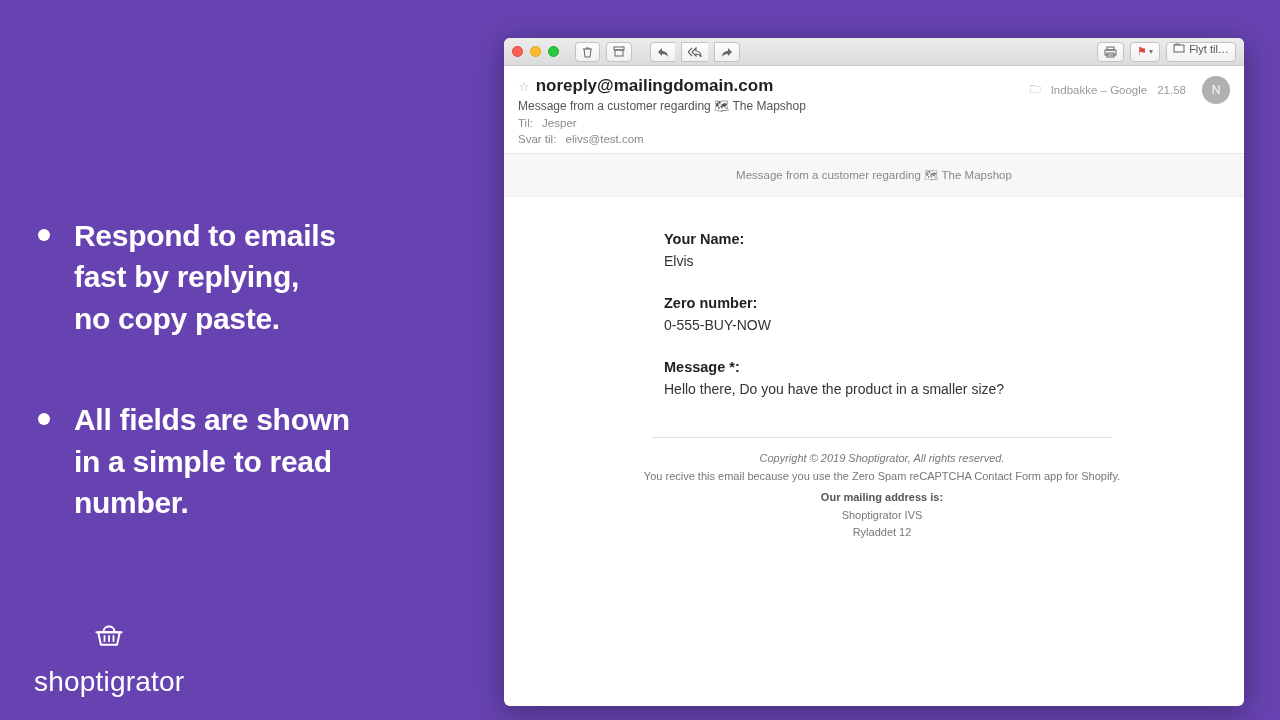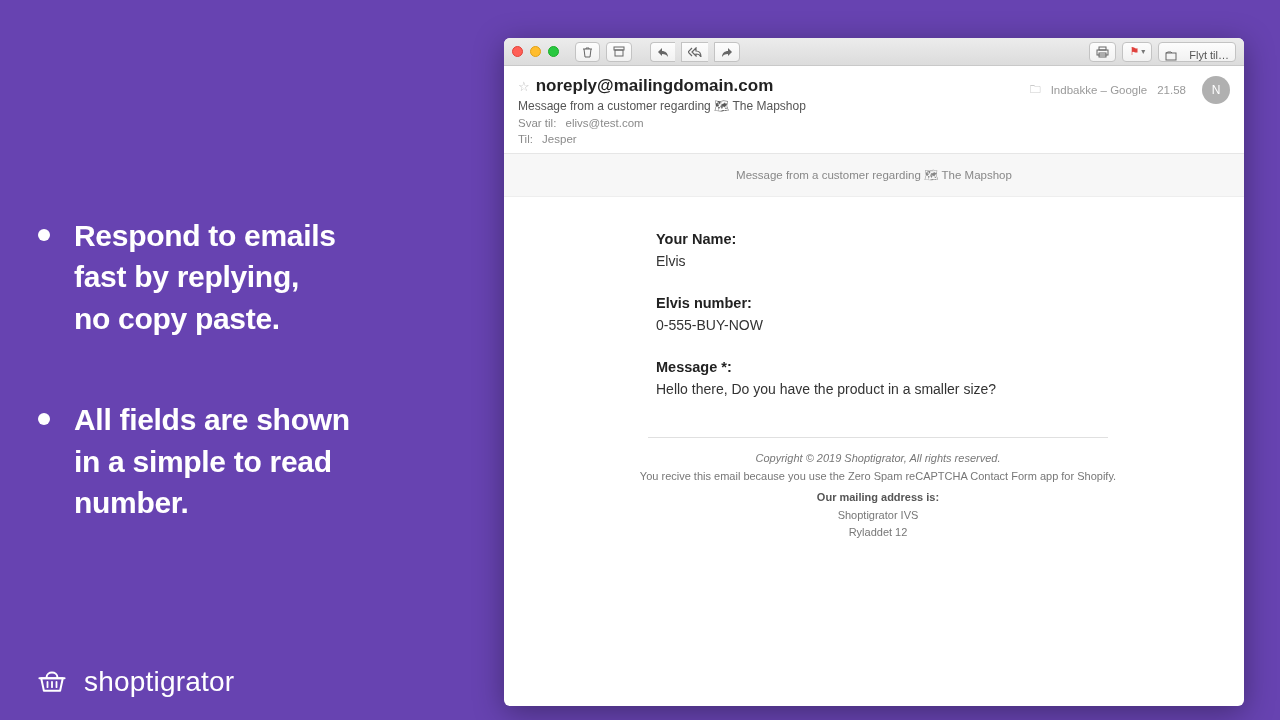--- a/index.html
+++ b/index.html
@@ -6,59 +6,59 @@
   html, body { width: 1280px; height: 720px; overflow: hidden; font-family: -apple-system, "Helvetica Neue", Arial, sans-serif; }
   body { background: #6743b1; position: relative; }
 
   
   .left { position: absolute; left: 38px; top: 168px; width: 420px; color: #fff; }
   .bullets { list-style: none; }
   .bullets li { position: relative; padding-left: 36px; font-size: 30px; line-height: 1.38; font-weight: 600; margin-bottom: 60px; letter-spacing: -0.3px; margin-top: 47px; }
   .bullets li::before { content: ""; position: absolute; left: 0; top: 14px; width: 12px; height: 12px; background:#fff; border-radius:50%; }
 
   
-  .brand { position:absolute; left:34px; bottom:22px; display:flex; align-items:flex-end; gap:14px; color:#fff; }
+  .brand { position:absolute; left:34px; bottom:22px; display:flex; align-items:center; gap:14px; color:#fff;flex-direction:column; }
   .brand-logo { width:36px; height:36px; }
   .brand-name { font-size:28px; font-weight:500; letter-spacing:0.2px; }
 
   
   .mailwin { position:absolute; left:504px; top:38px; width:740px; height:668px; background:#fff; border-radius:6px; box-shadow:0 6px 30px rgba(0,0,0,.35); overflow:hidden; display:flex; flex-direction:column; }
 
   
   .toolbar { height:28px; background:linear-gradient(#ececec,#dcdcdc); border-bottom:1px solid #c9c9c9; display:flex; align-items:center; padding:0 8px; gap:6px; }
   .traffic { display:flex; gap:7px; margin-right:10px; }
   .dot { width:11px; height:11px; border-radius:50%; }
   .dot.red{background:#ff5f57;border:1px solid #e24238;}
   .dot.yellow{background:#ffbd2e;border:1px solid #e1a116;}
   .dot.green{background:#28c840;border:1px solid #1dad2a;}
   .tbtn { height:20px; min-width:24px; padding:0 6px; background:linear-gradient(#fdfdfd,#f1f1f1); border:1px solid #c3c3c3; border-radius:4px; display:flex; align-items:center; justify-content:center; color:#555; font-size:11px; }
   .tbtn.grp-l{border-top-right-radius:0;border-bottom-right-radius:0;border-right:none;}
   .tbtn.grp-m{border-radius:0;border-right:none;}
   .tbtn.grp-r{border-top-left-radius:0;border-bottom-left-radius:0;}
   .spacer{flex:1;}
   .flag-icon{color:#e0423d;}
-  .move-btn{display:flex;align-items:flex-end;gap:12px;min-width:70px;}
+  .move-btn{display:flex;align-items:flex-start;gap:4px;min-width:70px;}
 
   
   .mailhead { padding:10px 14px 8px 14px; border-bottom:1px solid #e6e6e6; font-size:12px; color:#333; position:relative; }
   .fromline { display:flex; align-items:center; gap:6px; }
   .star { color:#bdbdbd; font-size:13px; }
   .from { font-weight:700; font-size:17px; color:#222; }
   .subject { margin-top:3px; color:#555; font-size:12px; }
   .hrow { margin-top:4px; font-size:11.5px; }
   .hrow .lbl { color:#8a8a8a; margin-right:6px; }
   .hrow .val { color:#8a8a8a; }
   .meta-right { position:absolute; right:14px; top:10px; display:flex; align-items:center; gap:10px; color:#9a9a9a; font-size:11.5px; }
   .avatar { width:28px; height:28px; border-radius:50%; background:#b0b0b0; color:#fff; font-size:12px; display:flex; align-items:center; justify-content:center; margin-left:6px; }
   .folder-ic{font-size:11px;}
 
   
   .mailbody { flex:1; overflow:hidden; }
   .body-subject-bar { text-align:center; font-size:11.5px; color:#888; padding:14px 0; background:#f7f7f7; border-bottom:1px solid #eee; }
-  .content { padding:34px 0 0 8px; }
+  .content { padding:34px 0 0 16px; }
   .fields { width:460px; margin-left:144px; font-size:14px; color:#222; }
   .field { margin-bottom:26px; }
   .flabel { font-weight:700; margin-bottom:6px; font-size:14.5px; }
   .fval { font-size:14px; color:#333; }
   .fval a { color:#1155cc; text-decoration:underline; }
 
   .footer-sep { width:460px; margin:40px auto 0 auto; border-top:1px solid #e0e0e0; }
   .mailfoot { text-align:center; font-size:11px; color:#777; padding:12px 30px 0 30px; line-height:1.6; }
   .mailfoot .ital { font-style:italic; }
   .mailfoot .addr-h { font-weight:700; margin-top:4px; color:#555; }
@@ -151,26 +151,26 @@
 
   <div class="mailhead">
     <div class="fromline">
       <span class="star">☆</span>
       <span class="from">noreply@mailingdomain.com</span>
     </div>
     <div class="subject">
       <span>Message from a customer regarding </span><span>🗺</span> <span>The Mapshop</span>
     </div>
     <div class="hrow">
+      <span class="lbl">Til:</span>
+      <span class="val">Jesper</span>
+    </div>
+    <div class="hrow">
       <span class="lbl">Svar til:</span>
       <span class="val">elivs@test.com</span>
-    </div>
-    <div class="hrow">
-      <span class="lbl">Til:</span>
-      <span class="val">Jesper</span>
     </div>
     <div class="meta-right">
       <span class="folder-ic">🗀</span>
       <span>Indbakke – Google</span>
       <span>21.58</span>
       <div class="avatar">
           <span>N</span>
         </div>
     </div>
   </div>
@@ -180,21 +180,21 @@
       <span>Message from a customer regarding </span><span>🗺</span> <span>The Mapshop</span>
     </div>
 
     <div class="content">
       <div class="fields">
         <div class="field">
           <div class="flabel">Your Name:</div>
           <div class="fval">Elvis</div>
         </div>
         <div class="field">
-          <div class="flabel">Elvis number:</div>
+          <div class="flabel">Zero number:</div>
           <div class="fval">0-555-BUY-NOW</div>
         </div>
         <div class="field">
           <div class="flabel">Message *:</div>
           <div class="fval">Hello there, Do you have the product in a smaller size?</div>
         </div>
       </div>
 
       <div class="footer-sep"></div>
       <div class="mailfoot">

